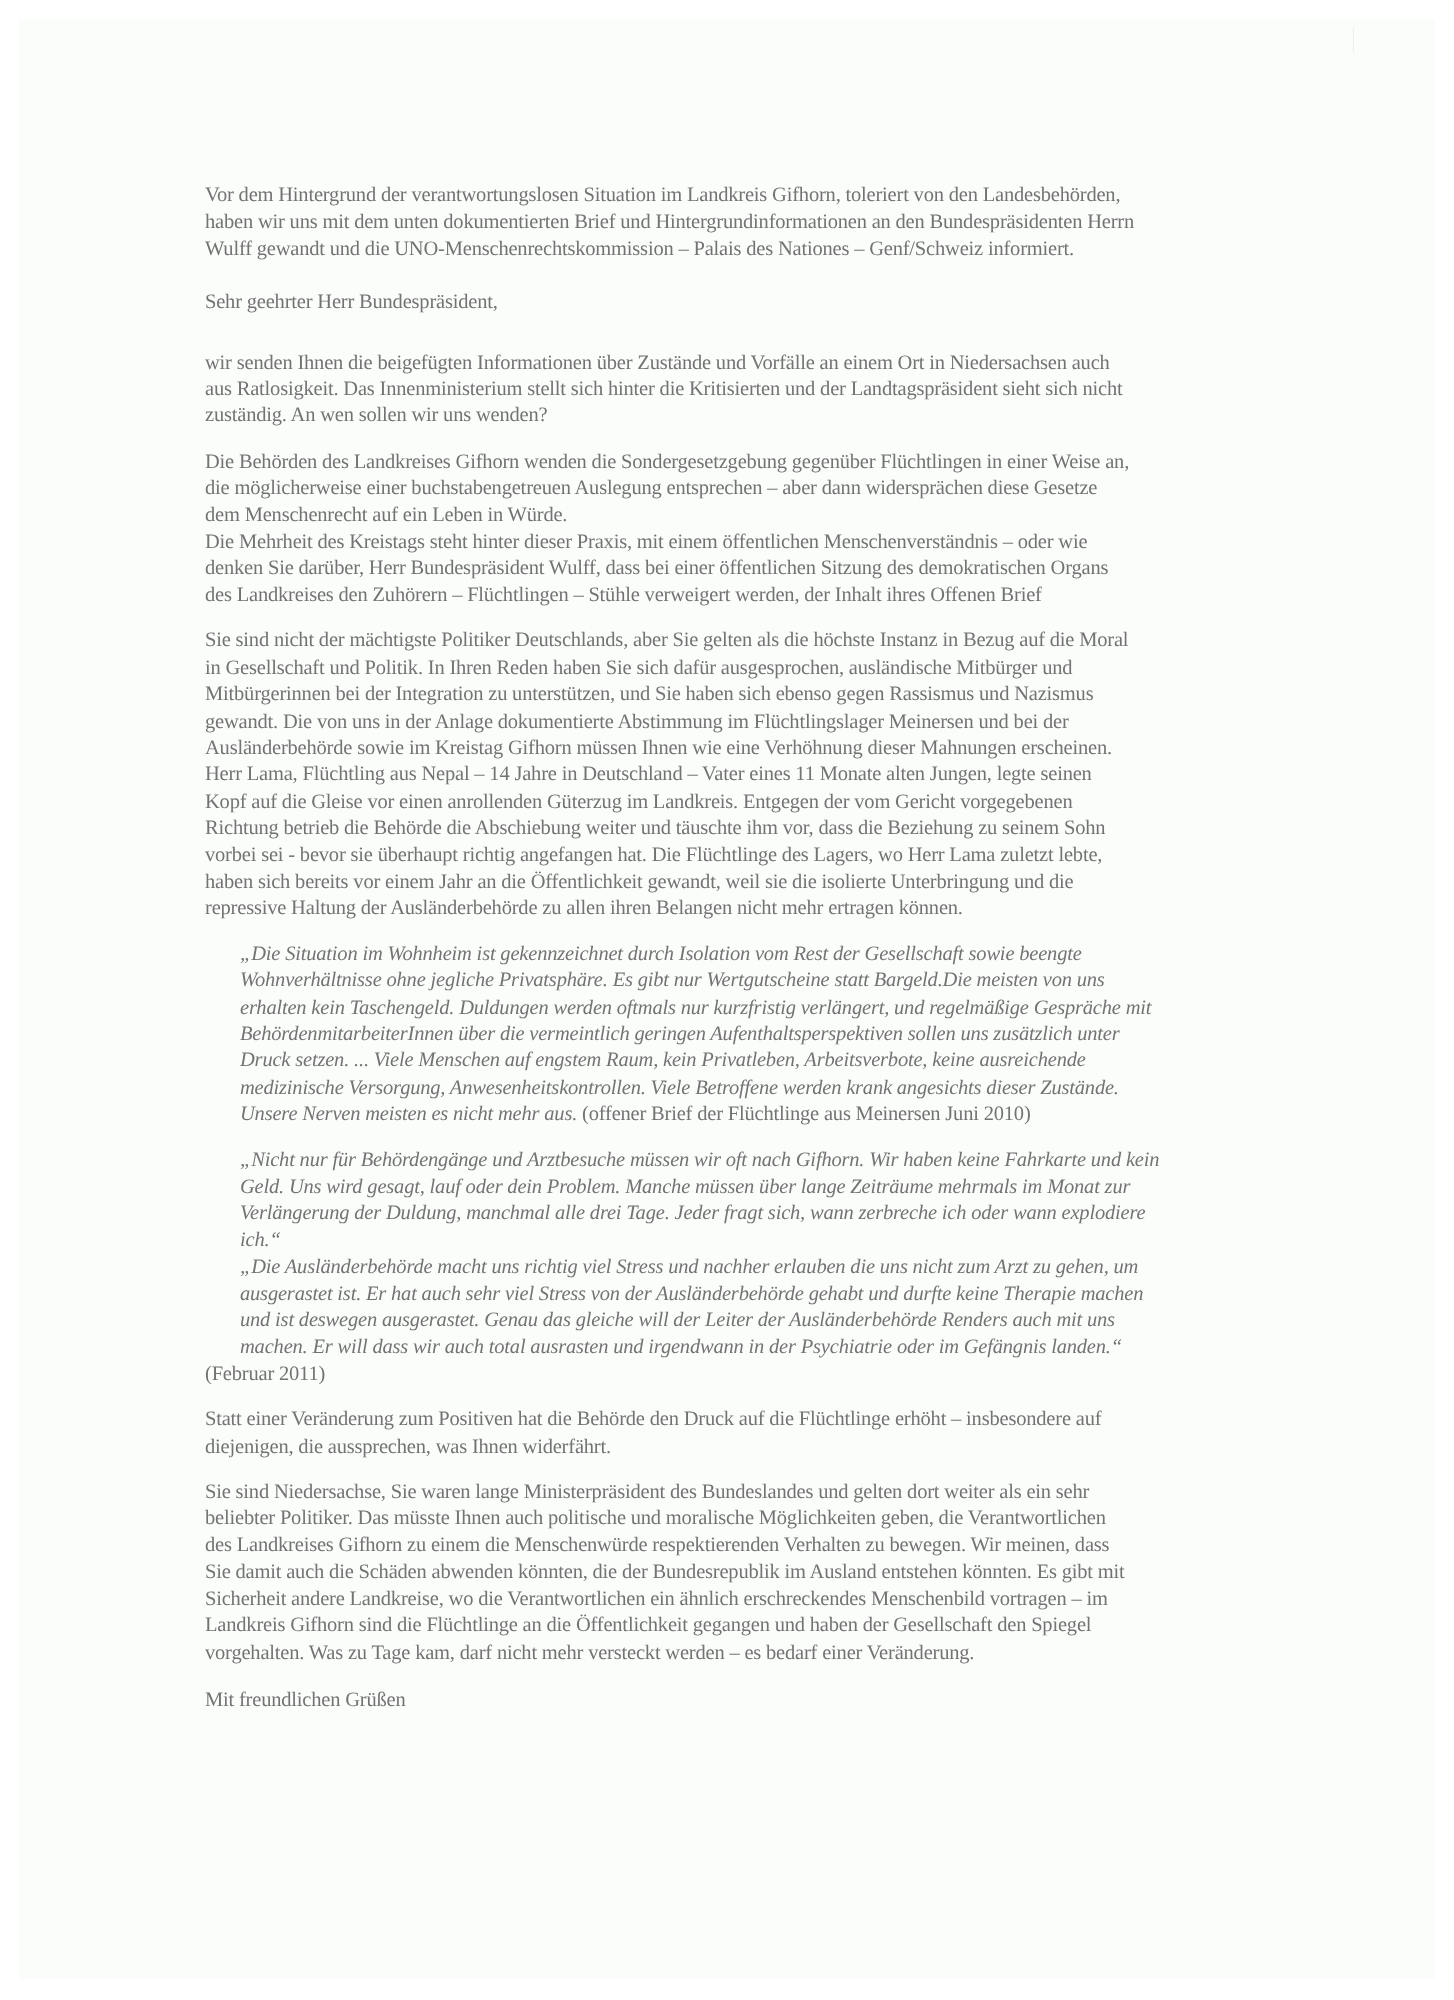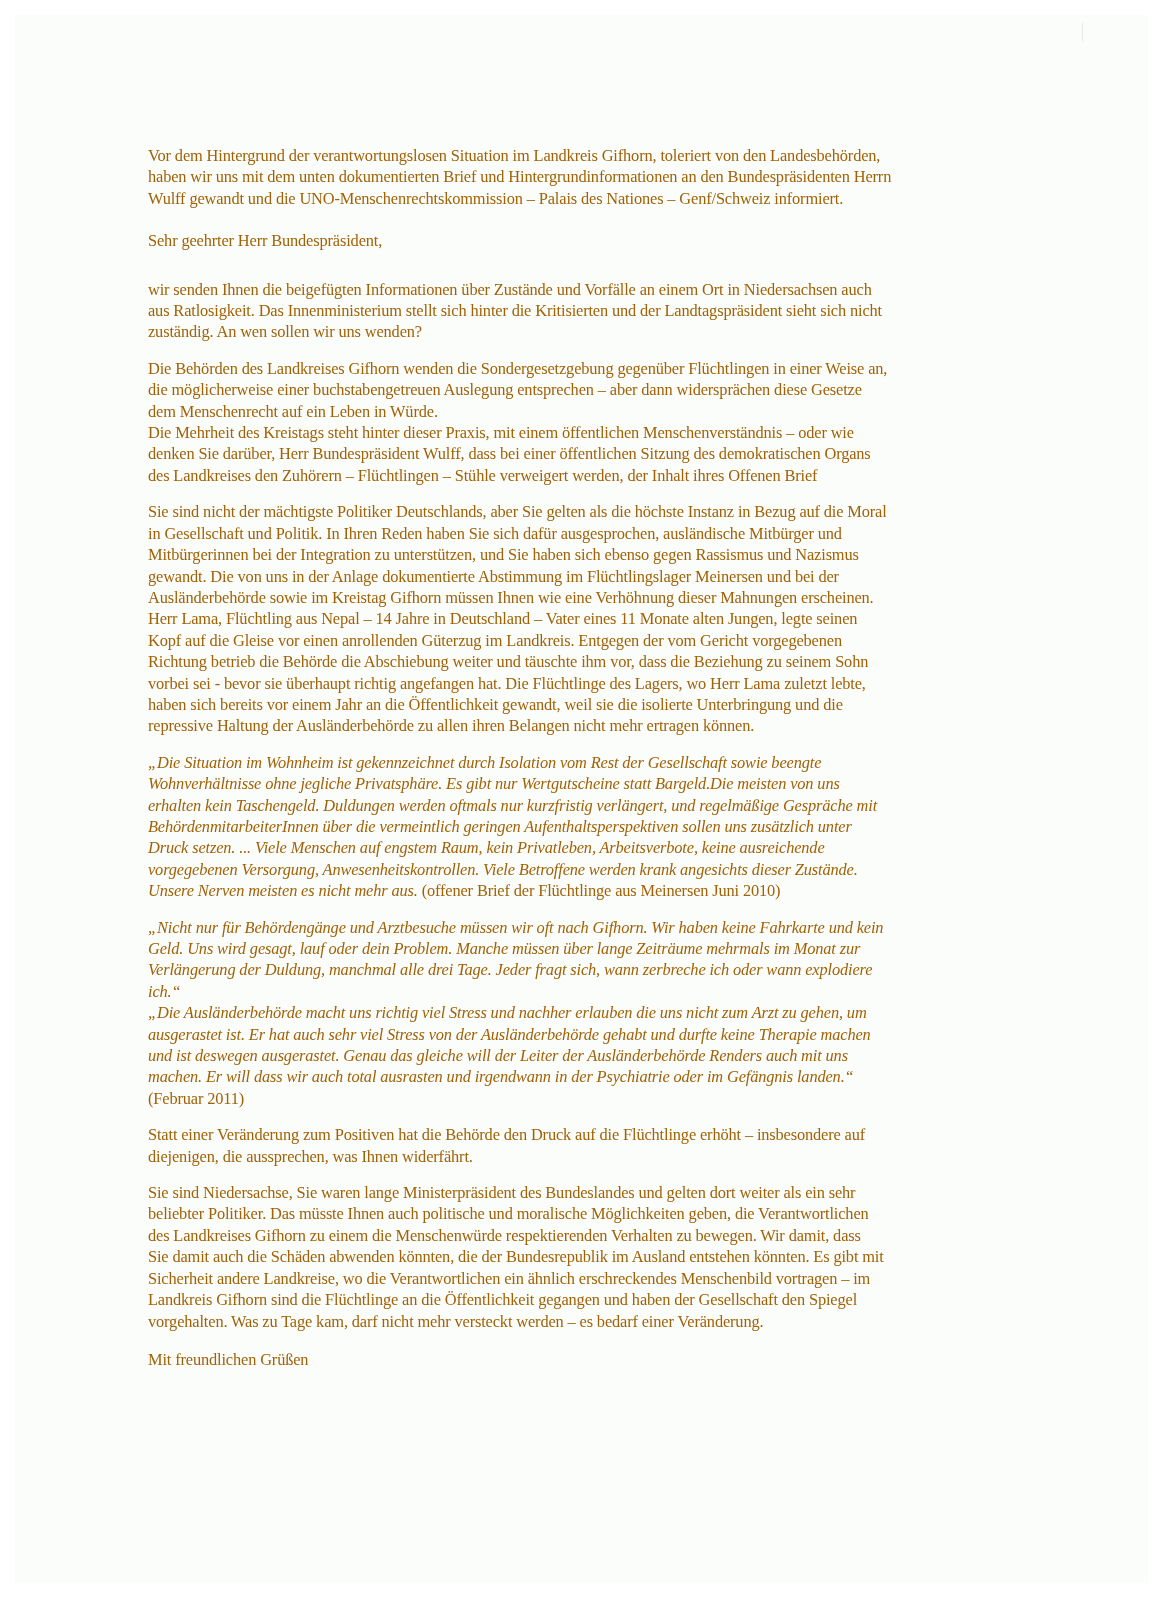--- a/index.html
+++ b/index.html
@@ -2,29 +2,29 @@
 <html><head>
   <meta charset="utf-8">
   <style>
     html, body { margin: 0; padding: 0; background: #ffffff; }
     body { width: 1163px; height: 1600px; position: relative; overflow: hidden; }
     .scan {
       position: absolute; left: 15px; top: 15px; width: 1133px; height: 1568px;
       background: #fbfdfb;
     }
     .page {
-      position: absolute; left: 148px; top: 145px; width: 870px;
+      position: absolute; left: 164px; top: 145px; width: 870px;
       font-family: "Liberation Serif", "DejaVu Serif", serif;
-      font-size: 16.4px; line-height: 21.4px; color: #a16207;
+      font-size: 16.4px; line-height: 21.4px; color: #737373;
       letter-spacing: -0.15px;
     }
     .para { margin: 0; }
     .line { display: block; white-space: nowrap; }
     .gap { height: 21px; }
-    .quote .q { font-style: italic; }
+    .quote .q { font-style: italic; margin-left: 28px; }
     .mark {
       position: absolute; left: 1082px; top: 22px; width: 4px; height: 20px;
       border-left: 1px solid #e4e8e4; border-radius: 3px; opacity: 0.8;
     }
   </style>
 </head>
 <body>
 
 <div class="scan"></div>
 <div class="mark"></div>
@@ -74,21 +74,21 @@
     <span class="line">repressive Haltung der Ausländerbehörde zu allen ihren Belangen nicht mehr ertragen können.</span>
   </div>
   <div class="gap" style="height:15px"></div>
 
   <div class="para quote">
     <span class="line q">„Die Situation im Wohnheim ist gekennzeichnet durch Isolation vom Rest der Gesellschaft sowie beengte</span>
     <span class="line q">Wohnverhältnisse ohne jegliche Privatsphäre. Es gibt nur Wertgutscheine statt Bargeld.Die meisten von uns</span>
     <span class="line q">erhalten kein Taschengeld. Duldungen werden oftmals nur kurzfristig verlängert, und regelmäßige Gespräche mit</span>
     <span class="line q">BehördenmitarbeiterInnen über die vermeintlich geringen Aufenthaltsperspektiven sollen uns zusätzlich unter</span>
     <span class="line q">Druck setzen. ... Viele Menschen auf engstem Raum, kein Privatleben, Arbeitsverbote, keine ausreichende</span>
-    <span class="line q">vorgegebenen Versorgung, Anwesenheitskontrollen. Viele Betroffene werden krank angesichts dieser Zustände.</span>
+    <span class="line q">medizinische Versorgung, Anwesenheitskontrollen. Viele Betroffene werden krank angesichts dieser Zustände.</span>
     <span class="line"><span class="q">Unsere Nerven meisten es nicht mehr aus.</span><span> (offener Brief der Flüchtlinge aus Meinersen Juni 2010)</span></span>
   </div>
   <div class="gap" style="height:15px"></div>
 
   <div class="para quote">
     <span class="line q">„Nicht nur für Behördengänge und Arztbesuche müssen wir oft nach Gifhorn. Wir haben keine Fahrkarte und kein</span>
     <span class="line q">Geld. Uns wird gesagt, lauf oder dein Problem. Manche müssen über lange Zeiträume mehrmals im Monat zur</span>
     <span class="line q">Verlängerung der Duldung, manchmal alle drei Tage. Jeder fragt sich, wann zerbreche ich oder wann explodiere</span>
     <span class="line q">ich.“</span>
     <span class="line q">„Die Ausländerbehörde macht uns richtig viel Stress und nachher erlauben die uns nicht zum Arzt zu gehen, um</span>
@@ -101,21 +101,21 @@
 
   <div class="para">
     <span class="line">Statt einer Veränderung zum Positiven hat die Behörde den Druck auf die Flüchtlinge erhöht – insbesondere auf</span>
     <span class="line">diejenigen, die aussprechen, was Ihnen widerfährt.</span>
   </div>
   <div class="gap" style="height:15px"></div>
 
   <div class="para">
     <span class="line">Sie sind Niedersachse, Sie waren lange Ministerpräsident des Bundeslandes und gelten dort weiter als ein sehr</span>
     <span class="line">beliebter Politiker. Das müsste Ihnen auch politische und moralische Möglichkeiten geben, die Verantwortlichen</span>
-    <span class="line">des Landkreises Gifhorn zu einem die Menschenwürde respektierenden Verhalten zu bewegen. Wir damit, dass</span>
+    <span class="line">des Landkreises Gifhorn zu einem die Menschenwürde respektierenden Verhalten zu bewegen. Wir meinen, dass</span>
     <span class="line">Sie damit auch die Schäden abwenden könnten, die der Bundesrepublik im Ausland entstehen könnten. Es gibt mit</span>
     <span class="line">Sicherheit andere Landkreise, wo die Verantwortlichen ein ähnlich erschreckendes Menschenbild vortragen – im</span>
     <span class="line">Landkreis Gifhorn sind die Flüchtlinge an die Öffentlichkeit gegangen und haben der Gesellschaft den Spiegel</span>
     <span class="line">vorgehalten. Was zu Tage kam, darf nicht mehr versteckt werden – es bedarf einer Veränderung.</span>
   </div>
   <div class="gap" style="height:17px"></div>
 
   <div class="para">
     <span class="line">Mit freundlichen Grüßen</span>
   </div>

